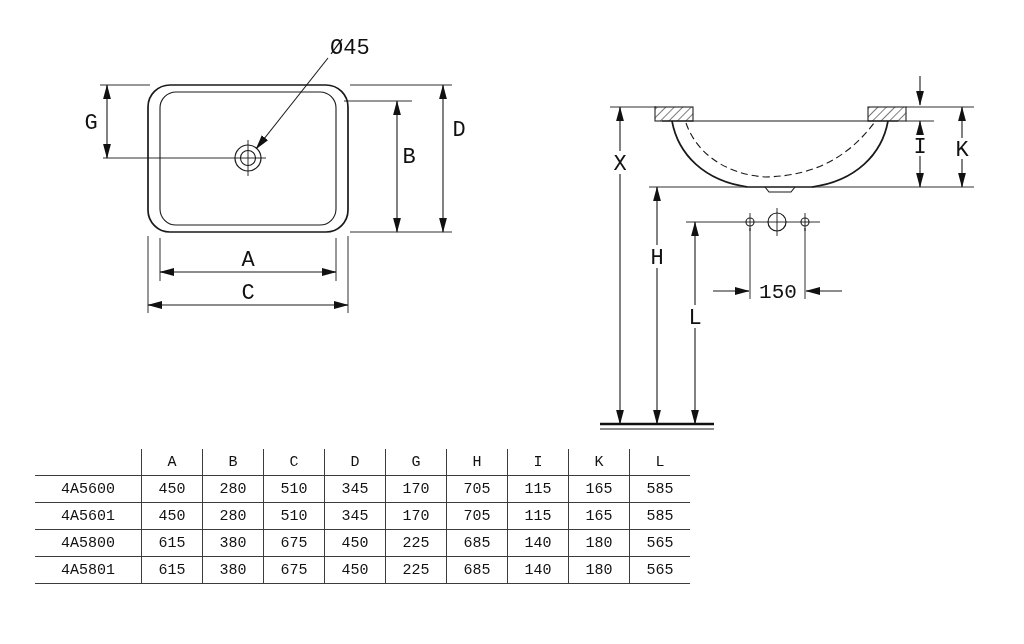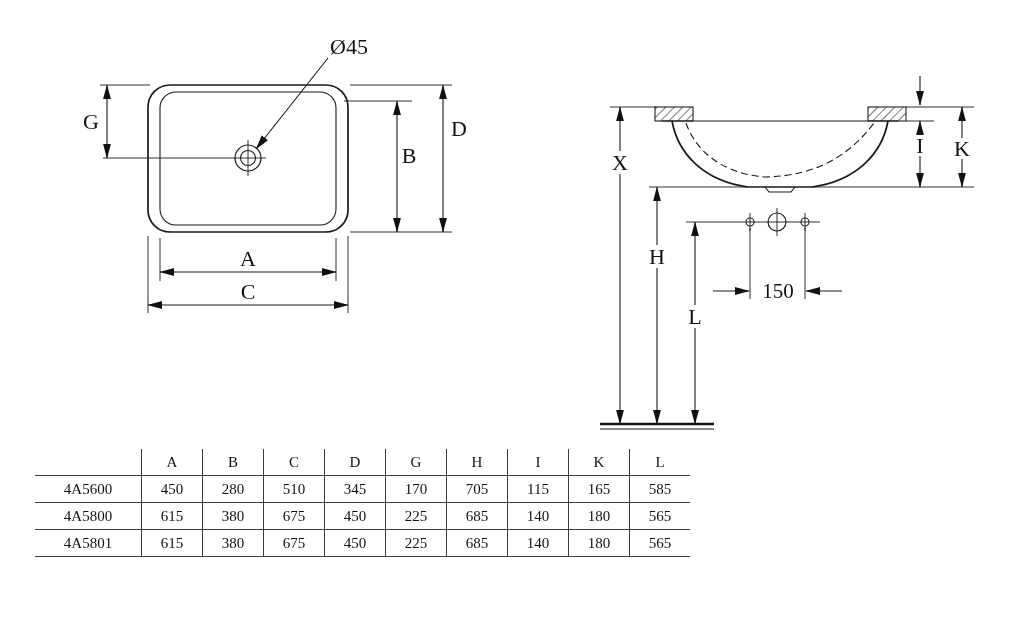--- a/index.html
+++ b/index.html
@@ -1,18 +1,18 @@
 <!DOCTYPE html>
 <html><head>
 <meta charset="utf-8">
 <style>
   html, body { margin:0; padding:0; background:#ffffff; }
   .page {
     position:relative; width:1024px; height:644px; background:#fff;
-    font-family:Liberation Serif, serif; overflow:hidden;
+    font-family:Liberation Mono, monospace; overflow:hidden;
   }
   svg.drawing { position:absolute; left:0; top:0; }
   svg .ln   { stroke:#1a1a1a; stroke-width:1.1; fill:none; }
   svg .thin { stroke:#1a1a1a; stroke-width:0.9; fill:none; }
   svg .out  { stroke:#1a1a1a; stroke-width:1.7; fill:none; }
   svg .mid  { stroke:#1a1a1a; stroke-width:1.2; fill:none; }
   svg .dash { stroke:#1a1a1a; stroke-width:1.1; fill:none; stroke-dasharray:7 4; }
   svg text  { fill:#111; font-size:22px; }
   svg text.sm { font-size:21px; }
   svg .bg   { fill:#ffffff; stroke:none; }
@@ -189,20 +189,32 @@
           <td>280</td>
           <td>510</td>
           <td>345</td>
           <td>170</td>
           <td>705</td>
           <td>115</td>
           <td>165</td>
           <td>585</td>
         </tr>
         <tr>
+          <td>4A5601</td>
+          <td>450</td>
+          <td>280</td>
+          <td>510</td>
+          <td>345</td>
+          <td>170</td>
+          <td>705</td>
+          <td>115</td>
+          <td>165</td>
+          <td>585</td>
+        </tr>
+        <tr>
           <td>4A5800</td>
           <td>615</td>
           <td>380</td>
           <td>675</td>
           <td>450</td>
           <td>225</td>
           <td>685</td>
           <td>140</td>
           <td>180</td>
           <td>565</td>

